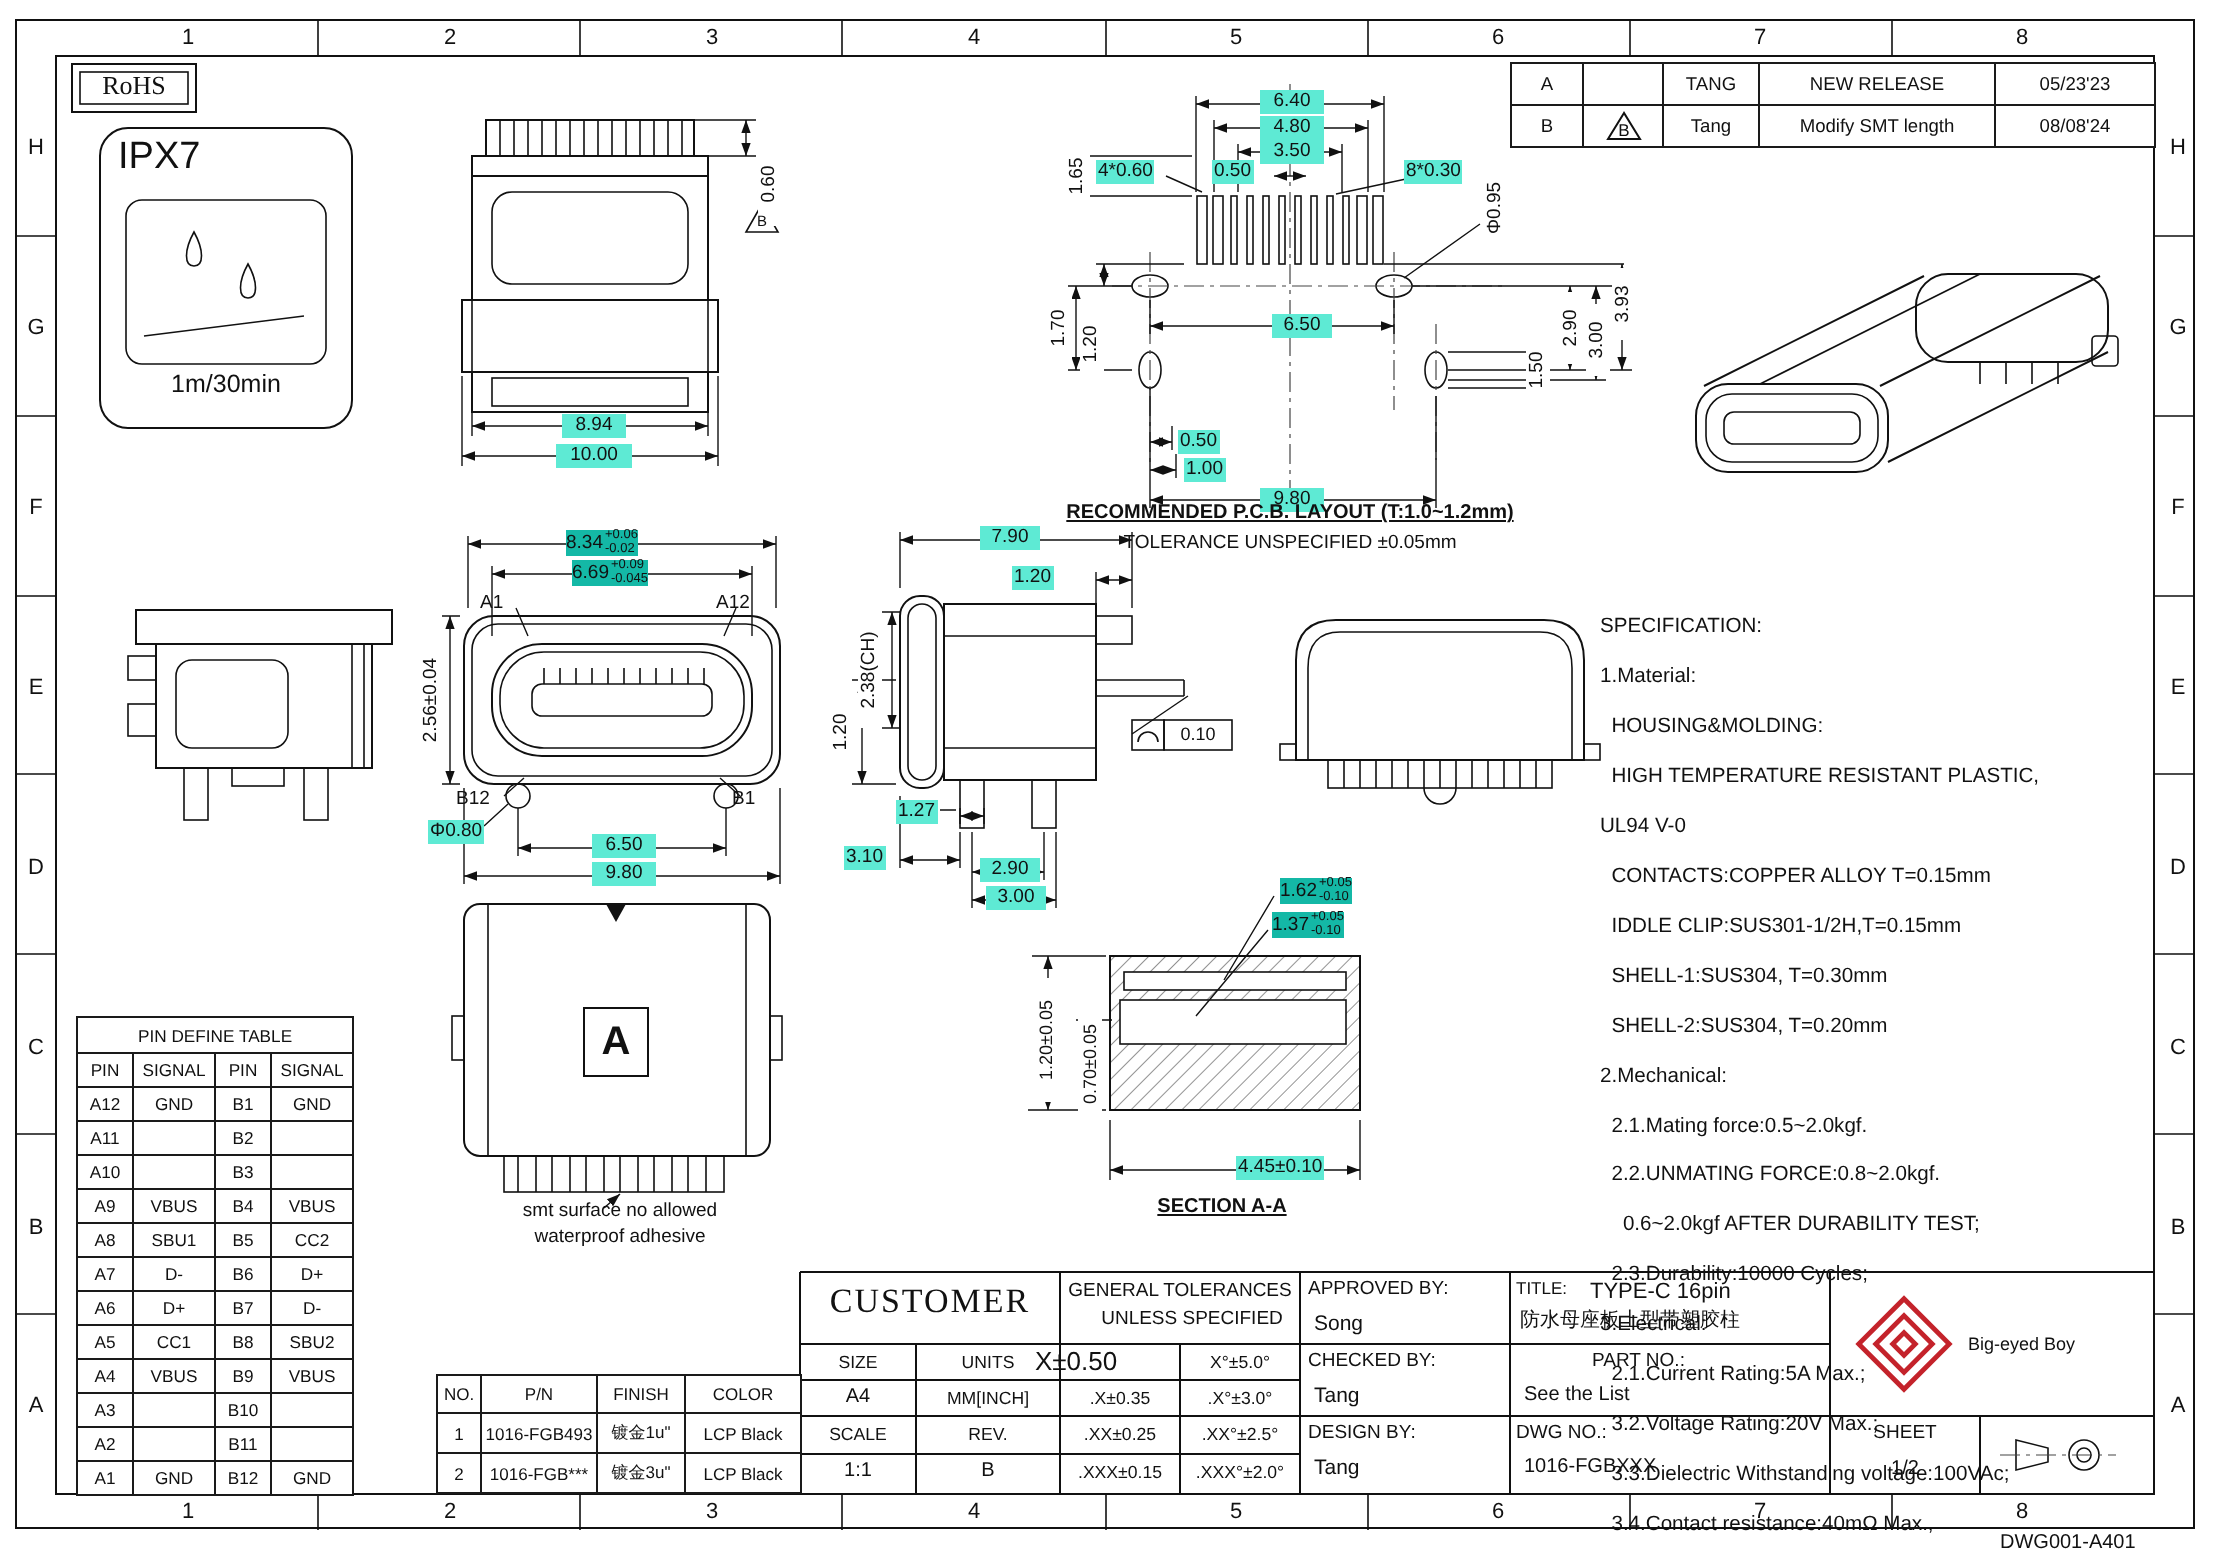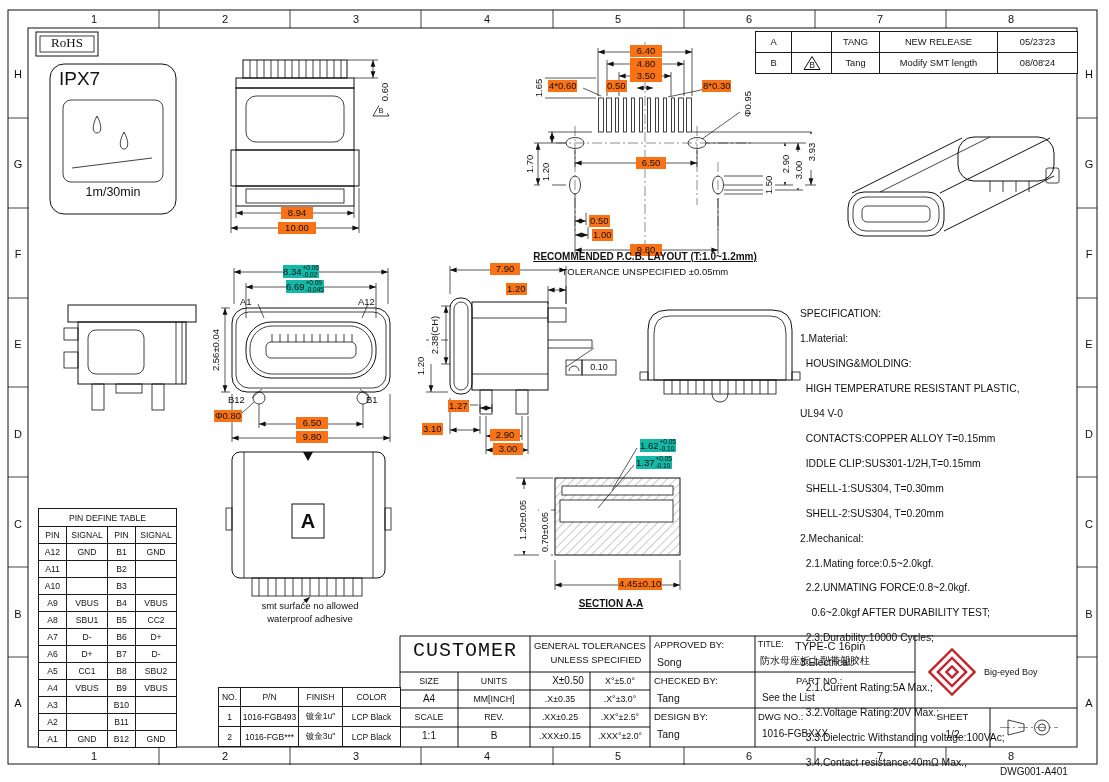--- a/index.html
+++ b/index.html
@@ -3,21 +3,21 @@
 <meta charset="utf-8">
 <style>
 html,body{margin:0;padding:0;background:#ddd}
 #sheet{position:relative;width:1109px;height:782px;background:#fff;font-family:"Liberation Sans",sans-serif;color:#111;overflow:hidden}
 #lines{position:absolute;left:0;top:0}
 #lines .ol{stroke:#111;stroke-width:1;fill:none}
 #lines .ol2{stroke:#111;stroke-width:.8;fill:none}
 #lines .dl{stroke:#111;stroke-width:.7;fill:none}
 #lines .cl{stroke:#444;stroke-width:.6;stroke-dasharray:10 3 2 3;fill:none}
 .lbl{position:absolute;font-size:9.5px;line-height:12px;white-space:nowrap}
-.dim{background:#f97316;padding:0 1px}
+.dim{background:#5eead4;padding:0 1px}
 .ctr{text-align:center}
 .rot{transform:rotate(-90deg);text-align:center;background:#fff}
 .und{text-decoration:underline}
 .stk{position:absolute;display:flex;align-items:center;background:#14b8a6;font-size:9.5px;line-height:11px;white-space:nowrap}
 .stk .tol{display:flex;flex-direction:column;font-size:6.5px;line-height:6.5px;margin-left:1px}
 .grid{position:absolute;width:20px;text-align:center;font-size:11px;line-height:14px}
 .gridv{position:absolute;width:16px;text-align:center;font-size:11px;line-height:14px}
 table.dt{position:absolute;border-collapse:collapse;table-layout:fixed;background:#fff}
 table.dt td{border:1px solid #1a1a1a;text-align:center;padding:0;overflow:hidden;white-space:nowrap;font-weight:normal}
 #pinTable{left:38px;top:508px;width:138px;font-size:8.6px}
@@ -532,37 +532,37 @@
               <polygon points="10,1.5 2,14.5 18,14.5" fill="none" stroke="#111"></polygon>
               <text x="10" y="13" text-anchor="middle" font-size="8.5" fill="#111">B</text>
             </svg></td>
           <td>Tang</td>
           <td>Modify SMT length</td>
           <td>08/08'24</td>
         </tr>
 </tbody>
     </table>
 
-<span class="tb ctr" style="left:402px;top:645px;width:126px;font-size:20px;font-family:Liberation Mono, monospace;letter-spacing:1px">CUSTOMER</span>
+<span class="tb ctr" style="left:402px;top:645px;width:126px;font-size:17px;font-family:Liberation Serif, serif;letter-spacing:1px">CUSTOMER</span>
 <span class="tb ctr" style="left:532px;top:640px;width:116px">GENERAL TOLERANCES</span>
 <span class="tb ctr" style="left:532px;top:654px;width:128px">UNLESS SPECIFIED</span>
 <span class="tb" style="left:654px;top:639px">APPROVED BY:</span>
 <span class="tb" style="left:657px;top:656px;font-size:10.5px">Song</span>
 <span class="tb" style="left:758px;top:638px;font-size:8.5px">TITLE:</span>
 <span class="tb" style="left:795px;top:640px;font-size:11px">TYPE-C 16pin</span>
 <span class="tb" style="left:760px;top:655px;font-size:10px">防水母座板上型带塑胶柱</span>
 <span class="tb ctr" style="left:400px;top:675px;width:58px;font-size:8.8px">SIZE</span>
 <span class="tb ctr" style="left:400px;top:693px;width:58px;font-size:10px">A4</span>
 <span class="tb ctr" style="left:458px;top:675px;width:72px;font-size:8.8px">UNITS</span>
 <span class="tb ctr" style="left:458px;top:693px;width:72px;font-size:8.8px">MM[INCH]</span>
 <span class="tb ctr" style="left:400px;top:711px;width:58px;font-size:8.8px">SCALE</span>
 <span class="tb ctr" style="left:400px;top:730px;width:58px;font-size:10px">1:1</span>
 <span class="tb ctr" style="left:458px;top:711px;width:72px;font-size:8.8px">REV.</span>
 <span class="tb ctr" style="left:458px;top:730px;width:72px;font-size:10px">B</span>
-<span class="tb ctr" style="left:544px;top:675px;width:48px;font-size:10px">X±0.50</span>
+<span class="tb ctr" style="left:514px;top:675px;width:48px;font-size:13px">X±0.50</span>
 <span class="tb ctr" style="left:590px;top:675px;width:60px;font-size:8.8px">X°±5.0°</span>
 <span class="tb ctr" style="left:530px;top:693px;width:60px;font-size:8.8px">.X±0.35</span>
 <span class="tb ctr" style="left:590px;top:693px;width:60px;font-size:8.8px">.X°±3.0°</span>
 <span class="tb ctr" style="left:530px;top:711px;width:60px;font-size:8.8px">.XX±0.25</span>
 <span class="tb ctr" style="left:590px;top:711px;width:60px;font-size:8.8px">.XX°±2.5°</span>
 <span class="tb ctr" style="left:530px;top:730px;width:60px;font-size:8.8px">.XXX±0.15</span>
 <span class="tb ctr" style="left:590px;top:730px;width:60px;font-size:8.8px">.XXX°±2.0°</span>
 <span class="tb" style="left:654px;top:675px">CHECKED BY:</span>
 <span class="tb" style="left:657px;top:692px;font-size:10.5px">Tang</span>
 <span class="tb" style="left:796px;top:675px">PART NO.:</span>

